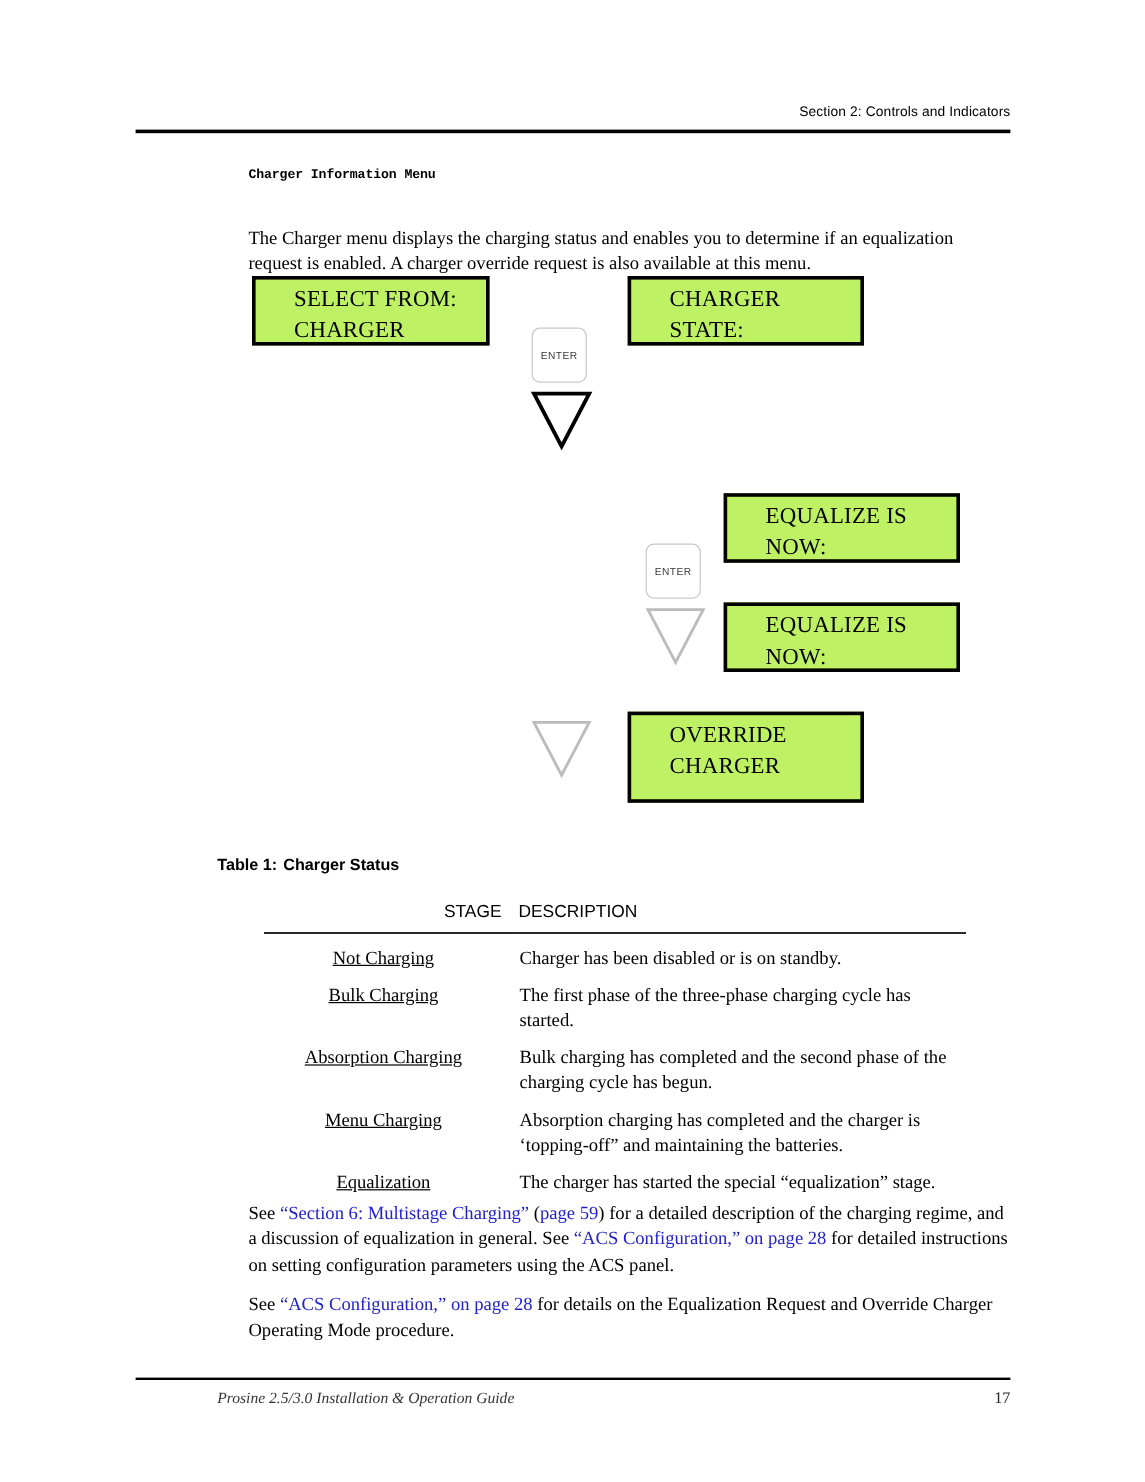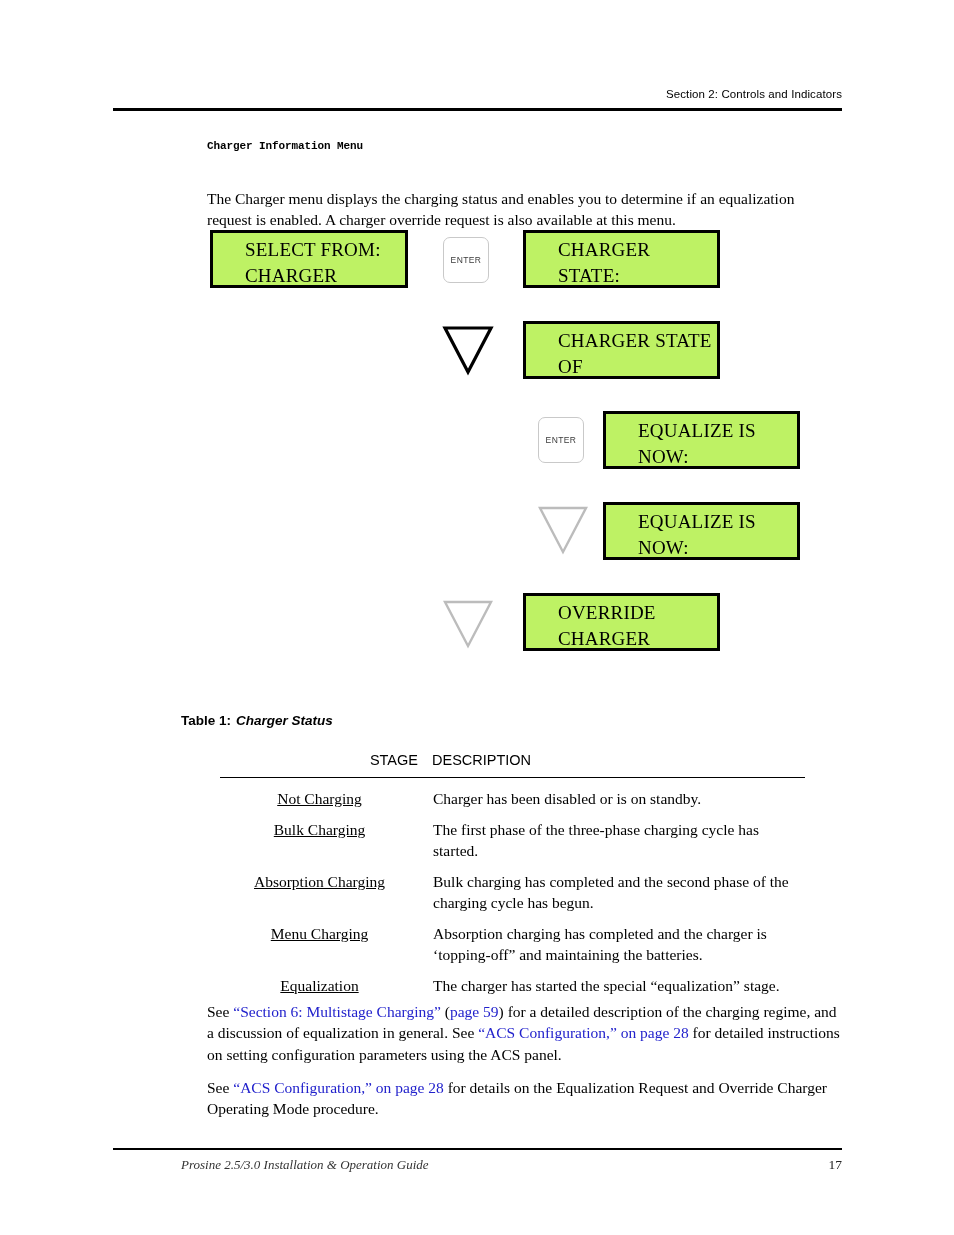--- a/index.html
+++ b/index.html
@@ -89,38 +89,38 @@
     border-radius: 7px;
     background: #ffffff;
     display: flex;
     align-items: center;
     justify-content: center;
     font-family: "Liberation Sans", sans-serif;
     font-size: 8.5px;
     letter-spacing: 0.4px;
     color: #3a3a3a;
     pointer-events: auto;
+    margin-top: 36px;
   }
 
   .tri {
     position: absolute;
     pointer-events: auto;
   }
 
   
   .table-caption {
     position: absolute;
     left: 181px;
     top: 713px;
     font-family: "Liberation Sans", sans-serif;
     font-size: 13.5px;
     font-weight: bold;
   }
   .table-caption .cap-name {
-    font-style: italic;
     margin-left: 5px;
     margin-top: 48px;
   }
 
   .status-table {
     position: absolute;
     left: 220px;
     top: 752px;
     width: 585px;
     border-collapse: collapse;
@@ -224,24 +224,20 @@
 
   <div class="lcd-box" style="left:523px; top:230px; width:197px; height:58px; padding:4px 0 0 32px;">
     <div class="lcd-line">CHARGER</div>
     <div class="lcd-line">STATE:</div>
   </div>
 
   <svg class="tri" style="left:442px; top:324px;" width="52" height="52" viewBox="0 0 52 52">
     <polygon points="3,4 49,4 26,48" fill="#ffffff" stroke="#000000" stroke-width="3.2"></polygon>
   </svg>
 
-  <div class="lcd-box" style="left:523px; top:321px; width:197px; height:58px; padding:4px 0 0 32px;">
-    <div class="lcd-line">CHARGER STATE</div>
-    <div class="lcd-line">OF</div>
-  </div>
 
   <div class="enter-key" style="left:538px; top:417px; width:46px; height:46px;">ENTER</div>
 
   <div class="lcd-box" style="left:603px; top:411px; width:197px; height:58px; padding:4px 0 0 32px;">
     <div class="lcd-line">EQUALIZE IS</div>
     <div class="lcd-line">NOW:</div>
   </div>
 
   <svg class="tri" style="left:537px; top:504px;" width="52" height="52" viewBox="0 0 52 52">
     <polygon points="3,4 49,4 26,48" fill="#ffffff" stroke="#bcbcbc" stroke-width="2.4"></polygon>
@@ -249,21 +245,21 @@
 
   <div class="lcd-box" style="left:603px; top:502px; width:197px; height:58px; padding:4px 0 0 32px;">
     <div class="lcd-line">EQUALIZE IS</div>
     <div class="lcd-line">NOW:</div>
   </div>
 
   <svg class="tri" style="left:442px; top:598px;" width="52" height="52" viewBox="0 0 52 52">
     <polygon points="3,4 49,4 26,48" fill="#ffffff" stroke="#bcbcbc" stroke-width="2.4"></polygon>
   </svg>
 
-  <div class="lcd-box" style="left:523px; top:593px; width:197px; height:58px; padding:4px 0 0 32px;">
+  <div class="lcd-box" style="left:523px; top:593px; width:197px; height:76px; padding:4px 0 0 32px;">
     <div class="lcd-line">OVERRIDE</div>
     <div class="lcd-line">CHARGER</div>
   </div>
 </div>
 
 <div class="table-caption">
   <span>Table 1:</span><span class="cap-name">Charger Status</span>
 </div>
 
 <table class="status-table">

